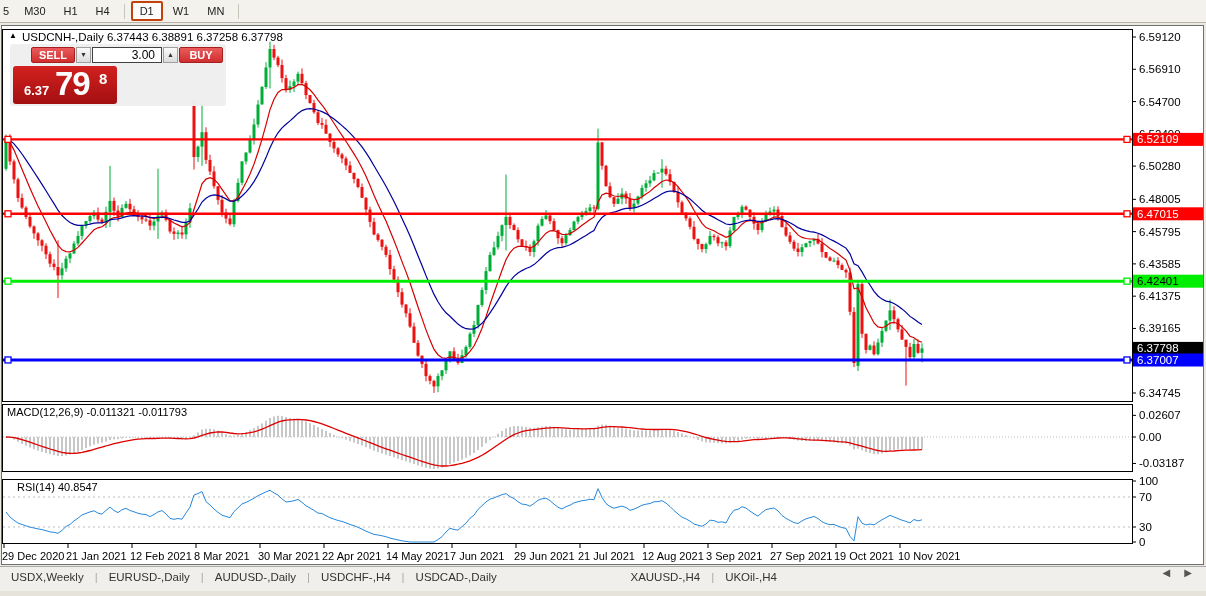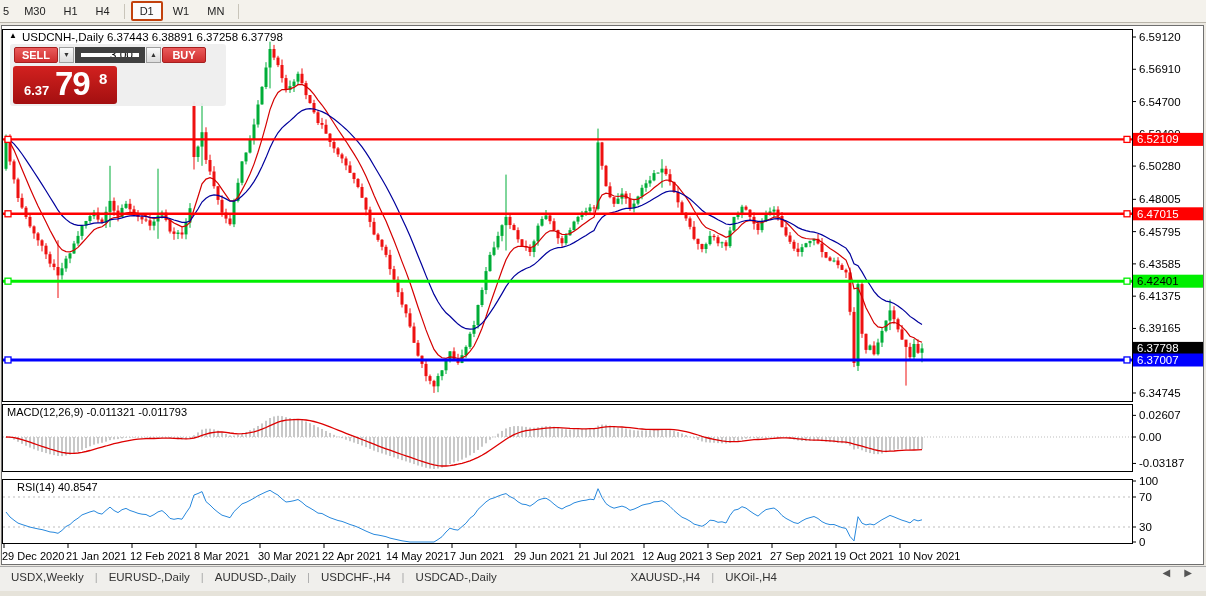--- a/index.html
+++ b/index.html
@@ -18,27 +18,27 @@
     background:#ffffff;border:1px solid #6f6f6f;}
   .chart-title{position:absolute;left:22px;top:31px;font-size:11.5px;color:#000;z-index:20;}
   .collapse-tri{position:absolute;left:9px;top:31px;font-size:8px;color:#000;z-index:21;cursor:pointer;}
   svg#chart-svg{position:absolute;left:0;top:0;z-index:5;}
   .ind-label{position:absolute;font-size:11px;color:#000;z-index:20;white-space:nowrap;}
   #macd-label{left:7px;top:406px;}
   #rsi-label{left:17px;top:481px;}
   
   .trade-panel{position:absolute;left:10px;top:44px;width:216px;height:62px;z-index:30;
     background:rgba(238,238,238,0.92);border-radius:3px;padding:2px 0 0 2px;}
-  .tp-row1{display:flex;align-items:center;height:17px;margin-left:2px;}
+  .tp-row1{display:flex;align-items:center;height:17px;margin-left:19px;}
   .tp-btn{width:44px;height:16px;border:1px solid #a61f1f;border-radius:2px;color:#fff;
     font-size:11px;font-weight:bold;text-align:center;line-height:14px;
     background:linear-gradient(#ea5b5b,#cf2e2e);cursor:pointer;}
   .tp-spin{width:15px;height:16px;border:1px solid #9f9f9f;background:linear-gradient(#fafafa,#dcdcdc);
     font-size:7px;color:#333;text-align:center;line-height:14px;margin:0 1px;cursor:pointer;}
-  .tp-vol{width:70px;height:16px;border:6px solid #404040;background:#fff;font-size:12px;
+  .tp-vol{width:70px;height:16px;border:1px solid #404040;background:#fff;font-size:12px;
     text-align:right;padding-right:6px;font-family:"Liberation Sans",sans-serif;}
   .tp-row2{display:flex;margin-top:3px;margin-left:1px;gap:32px;}
   .tp-box{position:relative;width:104px;height:38px;border-radius:3px;color:#fff;
     background:linear-gradient(#d2211f,#a30f10);margin-right:3px;cursor:pointer;}
   .tp-small{position:absolute;left:11px;bottom:6px;font-size:13px;font-weight:bold;}
   .tp-big{position:absolute;left:42px;top:-1px;font-size:33px;font-weight:bold;letter-spacing:-1px;}
   .tp-sup{position:absolute;left:86px;top:4px;font-size:15px;font-weight:bold;}
   
   .tabbar{position:absolute;left:0;top:566px;width:1206px;height:25px;background:#f0efec;
     border-top:1px solid #a8a8a8;display:flex;align-items:flex-start;font-size:11.5px;color:#333;}

